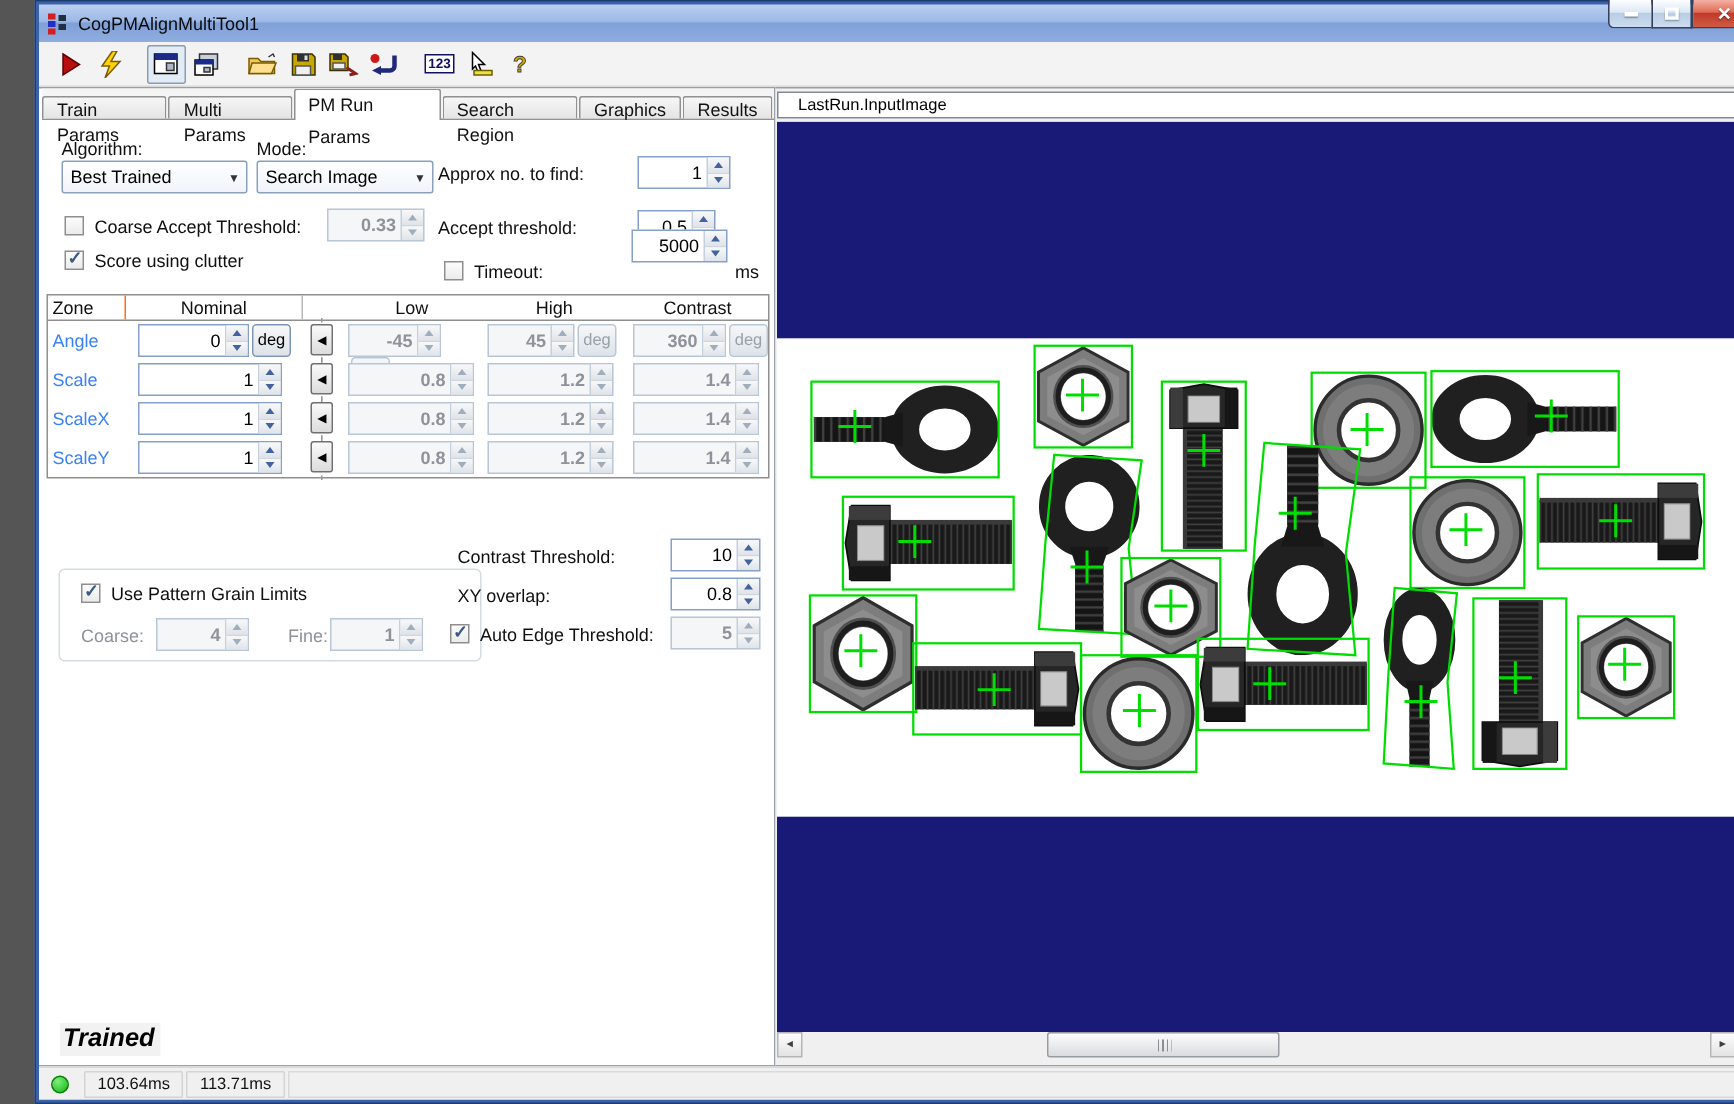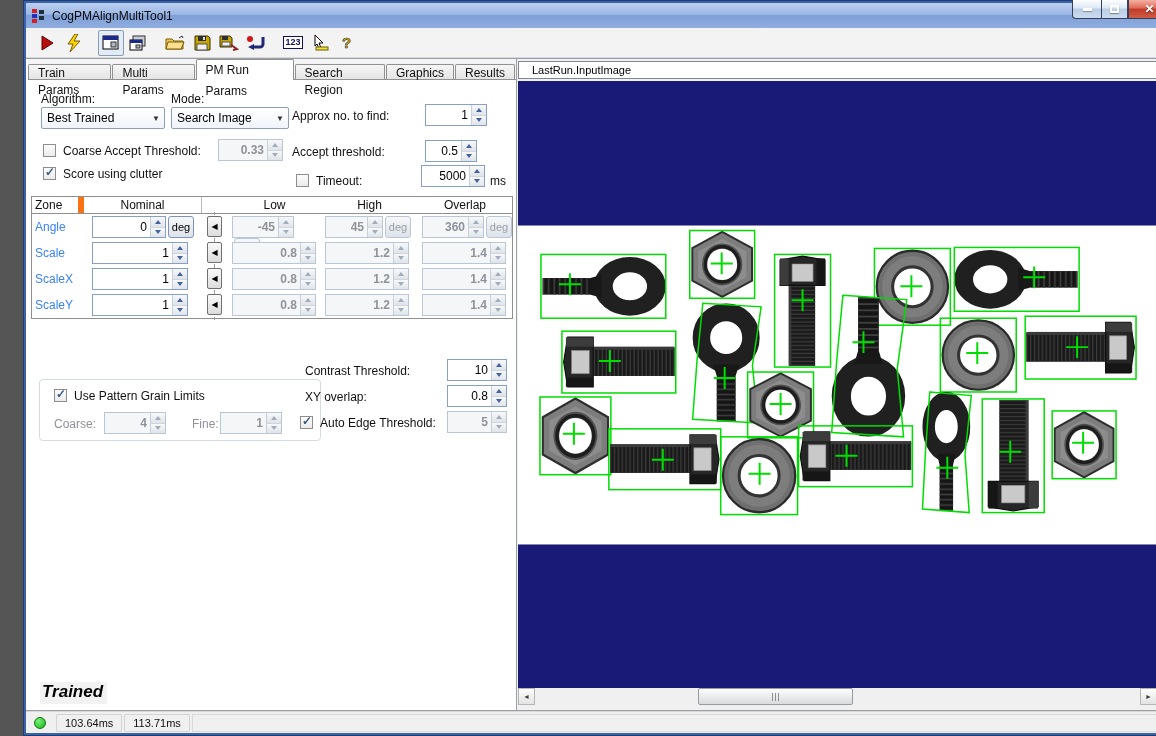--- a/index.html
+++ b/index.html
@@ -62,21 +62,21 @@
   .spin.dis .td{border-top-color:#9fadbc;}
   .degbtn{position:absolute;height:22px;width:26px;border:1px solid #7d94b4;border-radius:3px;
     background:linear-gradient(#f6f7f8,#dde3ea);font-size:11px;text-align:center;line-height:20px;color:#000;}
   .degbtn.dis{border-color:#b9c6d6;color:#98a0a8;}
   .chk{position:absolute;width:13px;height:13px;border:1px solid #8e8e8e;background:linear-gradient(#fcfcfc,#ebebeb);}
   .chk.on::after{content:"✓";position:absolute;left:1px;top:-3px;font-size:12px;font-weight:bold;color:#3a5a84;}
   
   .zonetable{position:absolute;left:5px;top:137px;width:482px;border:1px solid #8f8f8f;background:#fff;}
   .zhead{display:grid;grid-template-columns:52px 118px 26px 93px 97px 94px;height:17px;border-bottom:1px solid #8f8f8f;}
   .zhead span{font-size:12px;color:#101010;text-align:center;line-height:16px;}
-  .zhead span:first-child{text-align:left;padding-left:3px;border-right:6px solid #f97316;}
+  .zhead span:first-child{text-align:left;padding-left:3px;border-right:1px solid #f97316;}
   .zhead span:nth-child(2){border-right:1px solid #b8b8b8;}
   .zrow{display:grid;grid-template-columns:52px 118px 26px 93px 97px 94px;height:26px;align-items:center;position:relative;}
   .zrow .zlabel{font-size:12px;padding-left:3px;color:#3b82f6;}
   .zcell{position:relative;height:22px;}
   .zcell .spin,.zcell .degbtn{top:0;}
   .arrowcell{position:relative;height:26px;}
   .arrowcell::before{content:"";position:absolute;left:12px;top:-2px;bottom:-2px;border-left:1px dashed #9a9a9a;}
   .arrowbtn{position:absolute;left:5px;top:2px;width:15px;height:21px;border:1px solid #707070;border-radius:2px;
     background:linear-gradient(#fafafa,#dcdcdc);font-size:8px;text-align:center;line-height:19px;color:#000;}
   
@@ -275,41 +275,41 @@
               <i class="td"></i>
             </span>
           </span>
         </span>
 
       <span class="chk on" style="left:17px;top:108px"></span>
       <span class="lbl" style="left:37px;top:108px">Score using clutter</span>
 
       <span class="chk" style="left:270px;top:115px"></span>
       <span class="lbl" style="left:290px;top:115px">Timeout:</span>
-      <span class="spin" style="left:395px;top:106px;width:64px">
+      <span class="spin" style="left:395px;top:94px;width:64px">
           <span class="sval">5000</span>
           <span class="sbtns">
             <span class="sbtn">
               <i class="tu"></i>
             </span>
             <span class="sbtn">
               <i class="td"></i>
             </span>
           </span>
         </span>
       <span class="lbl" style="left:464px;top:115px">ms</span>
 
       <div class="zonetable">
         <div class="zhead">
           <span>Zone</span>
             <span>Nominal</span>
             <span></span>
           <span>Low</span>
             <span>High</span>
-            <span>Overlap</span>
+            <span>Contrast</span>
         </div>
         <div id="zone-rows">
             <div class="zrow">
               <span class="zlabel">Angle</span>
               <span class="zcell" style="padding-left: 8px;"><span class="spin" style="position: relative; width: 74px; display: inline-flex;">
                   <span class="sval">0</span>
                   <span class="sbtns">
                     <span class="sbtn">
                       <i class="tu"></i>
                     </span>

